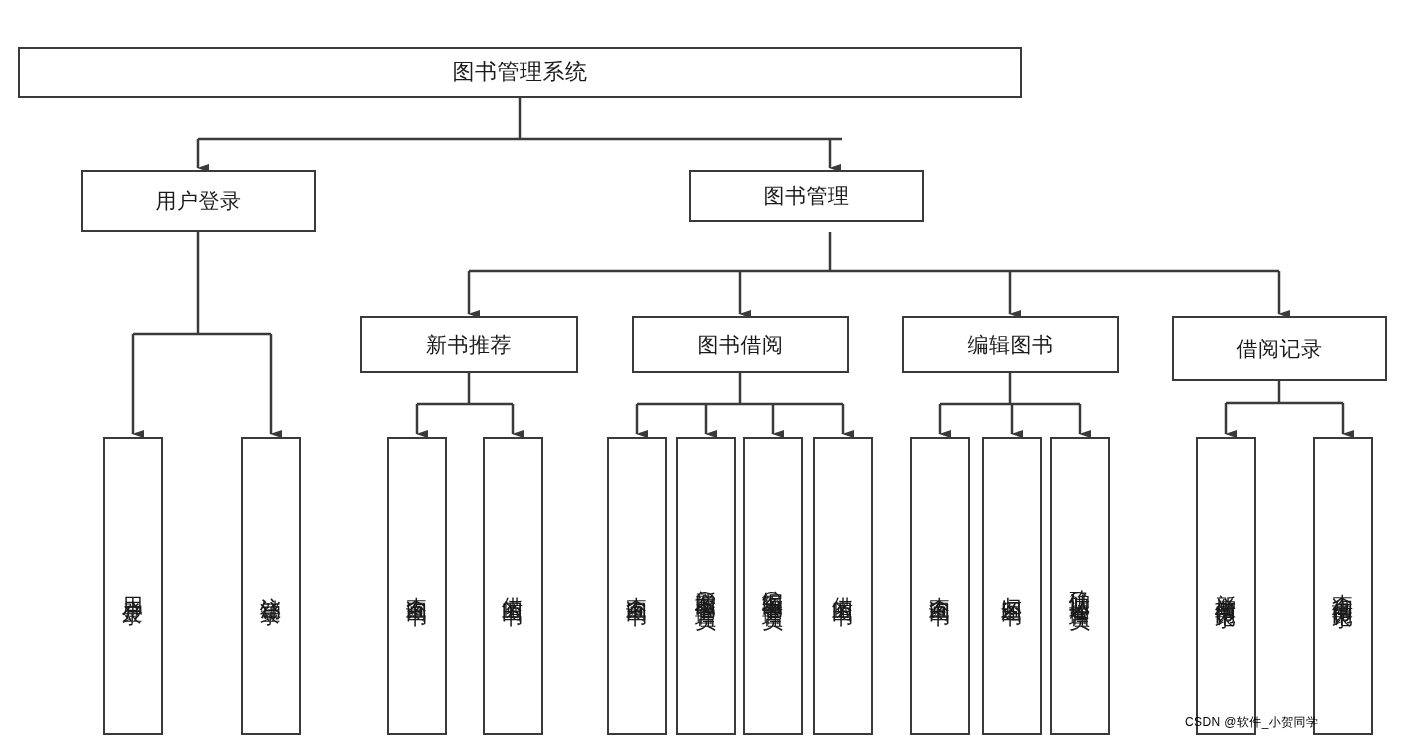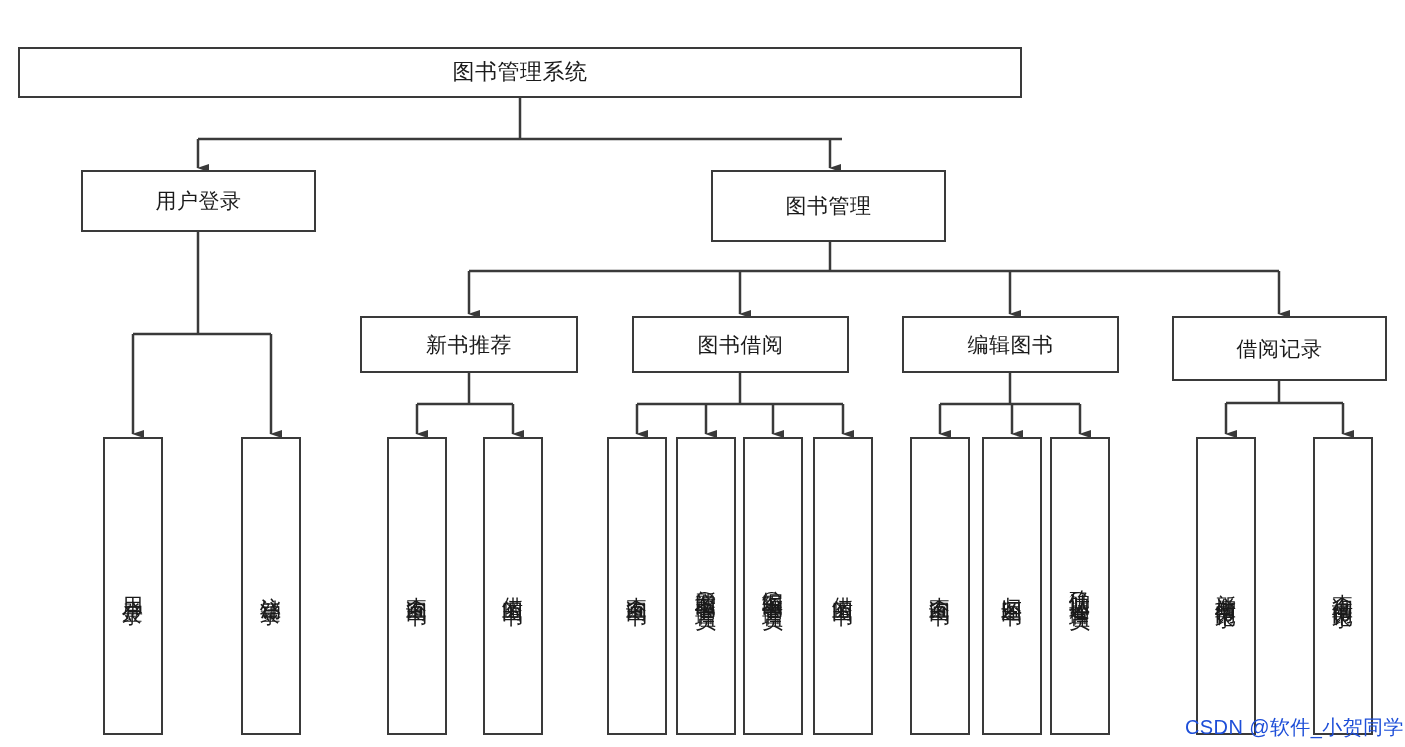--- a/index.html
+++ b/index.html
@@ -46,22 +46,22 @@
     writing-mode: vertical-rl;
     text-orientation: upright;
     letter-spacing: 3px;
     white-space: nowrap;
     line-height: 1;
   }
   .watermark {
     position: absolute;
     left: 1185px;
     top: 714px;
-    font-size: 20px;
-    color: #1d4ed8;
+    font-size: 12px;
+    color: #000000;
     white-space: nowrap;
     letter-spacing: 0.4px;
   }
 </style>
 </head>
 <body>
 
 <div id="diagram-root">
 
   <svg class="edges" viewBox="0 0 1405 747" xmlns="http://www.w3.org/2000/svg">
@@ -115,21 +115,21 @@
     </g>
   </svg>
 
   <div class="node node-root" style="left:18px; top:15px; width:1004px; height:51px;margin-top:32px;">
     <span class="node-h">图书管理系统</span>
   </div>
 
   <div class="node" style="left:81px; top:170px; width:235px; height:62px;">
     <span class="node-h">用户登录</span>
   </div>
-  <div class="node" style="left:711px; top:170px; width:235px; height:72px;">
+  <div class="node" style="left:689px; top:170px; width:235px; height:52px;">
     <span class="node-h">图书管理</span>
   </div>
 
   <div class="node" style="left:360px; top:316px; width:218px; height:57px;">
     <span class="node-h">新书推荐</span>
   </div>
   <div class="node" style="left:632px; top:316px; width:217px; height:57px;">
     <span class="node-h">图书借阅</span>
   </div>
   <div class="node" style="left:902px; top:316px; width:217px; height:57px;">

